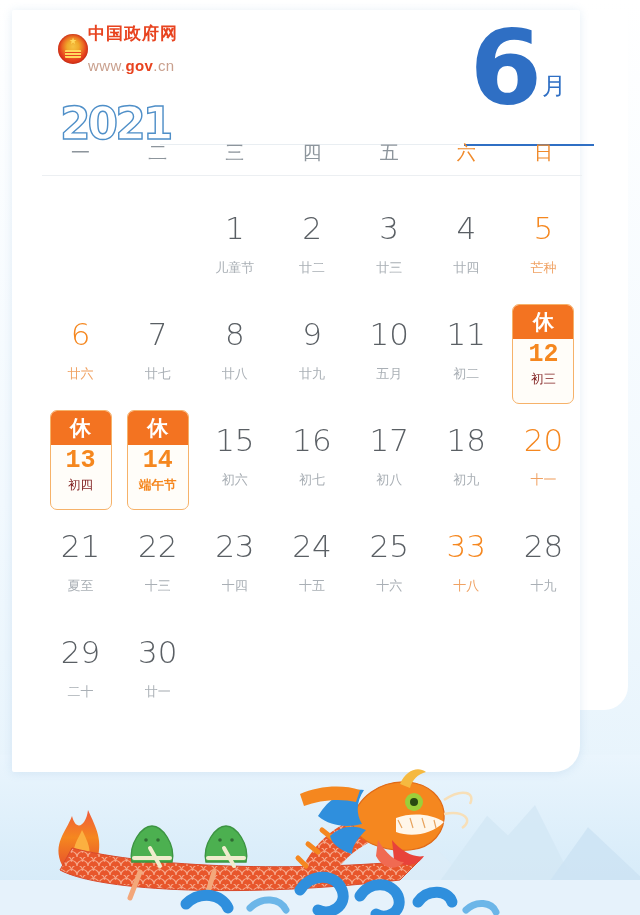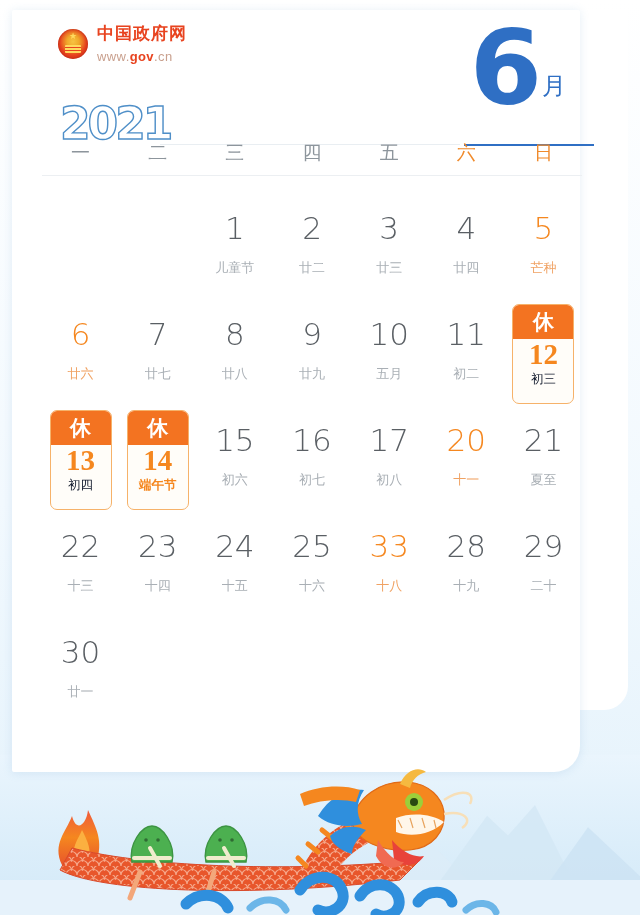--- a/index.html
+++ b/index.html
@@ -55,21 +55,21 @@
     z-index: 9;
   }
 
   
   .header {
     position: absolute; left: 12px; top: 10px; width: 616px; height: 150px;
     z-index: 20;
   }
   .brand {
     position: absolute; left: 46px; top: 15px;
-    display: flex; align-items: center; gap: 9px;
+    display: flex; align-items: center; 
   }
   .emblem {
     width: 30px; height: 30px; border-radius: 50%; position: relative;
     background: radial-gradient(circle at 50% 42%, #f6c343 0%, #f0a92a 26%, #e8431f 58%, #cf2412 100%);
     flex: none;
     box-shadow: inset 0 0 3px rgba(140,20,10,.6);
   }
   .emblem::before {
     content: "★"; position: absolute; left: 0; right: 0; top: 2px;
     text-align: center; font-size: 9px; color: #ffd95e; line-height: 11px;
@@ -78,21 +78,21 @@
     content: ""; position: absolute; left: 7px; right: 7px; bottom: 6px;
     height: 8px; border-radius: 1px;
     background: repeating-linear-gradient(180deg, #ffd95e 0 1.6px, #e8431f 1.6px 3.2px);
   }
   .brand-text { display: flex; flex-direction: column; line-height: 1; }
   .brand-title {
     font-size: 17px; font-weight: 700; letter-spacing: 1px;
     color: #e8431f; white-space: nowrap;
   }
   .brand-url {
-    margin-top: 8px; font-size: 13px; color: #c9a08e; letter-spacing: .4px;
+    margin-top: 16px; font-size: 15px; color: #c9a08e; letter-spacing: .4px;
   }
   .brand-url b { color: #e8431f; font-weight: 700; }
 
   .year {
     position: absolute; left: 48px; top: 92px;
     font-size: 44px; line-height: 44px;
     font-family: "DejaVu Sans", sans-serif;
     font-weight: 700;
     letter-spacing: -3px;
     color: transparent;
@@ -174,29 +174,29 @@
     display: flex; flex-direction: column; align-items: center;
   }
   .badge-head {
     width: 100%; height: 34px;
     background: #f37321;
     display: flex; align-items: center; justify-content: center;
     color: #ffffff; font-size: 21px; font-weight: 700;
   }
   .badge-num {
     margin-top: 0;
-    font-family: Liberation Serif, serif;
-    font-size: 29px; line-height: 31px; font-weight: 700;
+    font-family: Liberation Mono, monospace;
+    font-size: 25px; line-height: 31px; font-weight: 700;
     color: #f5871f;
   }
   .badge-sub {
     margin-top: 2px; font-size: 12.5px; color: #f5871f; line-height: 14px;
     font-weight: 600; white-space: nowrap;
   }
-  .badge-sub.pale { color: #0f172a; font-weight: 400; }
+  .badge-sub.pale { color: #7f1d1d; font-weight: 400; }
 
   
   .illus { position: absolute; left: 0; bottom: 0; width: 640px; height: 175px; z-index: 30; }
 </style>
 </head>
 <body>
 
 <div id="page">
 
   <div class="sky-band"></div>
@@ -309,20 +309,24 @@
         <div class="dnum">15</div>
         <div class="dsub">初六</div>
       </div>
       <div class="cell">
         <div class="dnum">16</div>
         <div class="dsub">初七</div>
       </div>
       <div class="cell">
         <div class="dnum">17</div>
         <div class="dsub">初八</div>
+      </div>
+      <div class="cell">
+        <div class="dnum">18</div>
+        <div class="dsub">初九</div>
       </div>
       <div class="cell weekend">
         <div class="dnum">20</div>
         <div class="dsub">十一</div>
       </div>
       <div class="cell">
         <div class="dnum">21</div>
         <div class="dsub">夏至</div>
       </div>
       <div class="cell">

